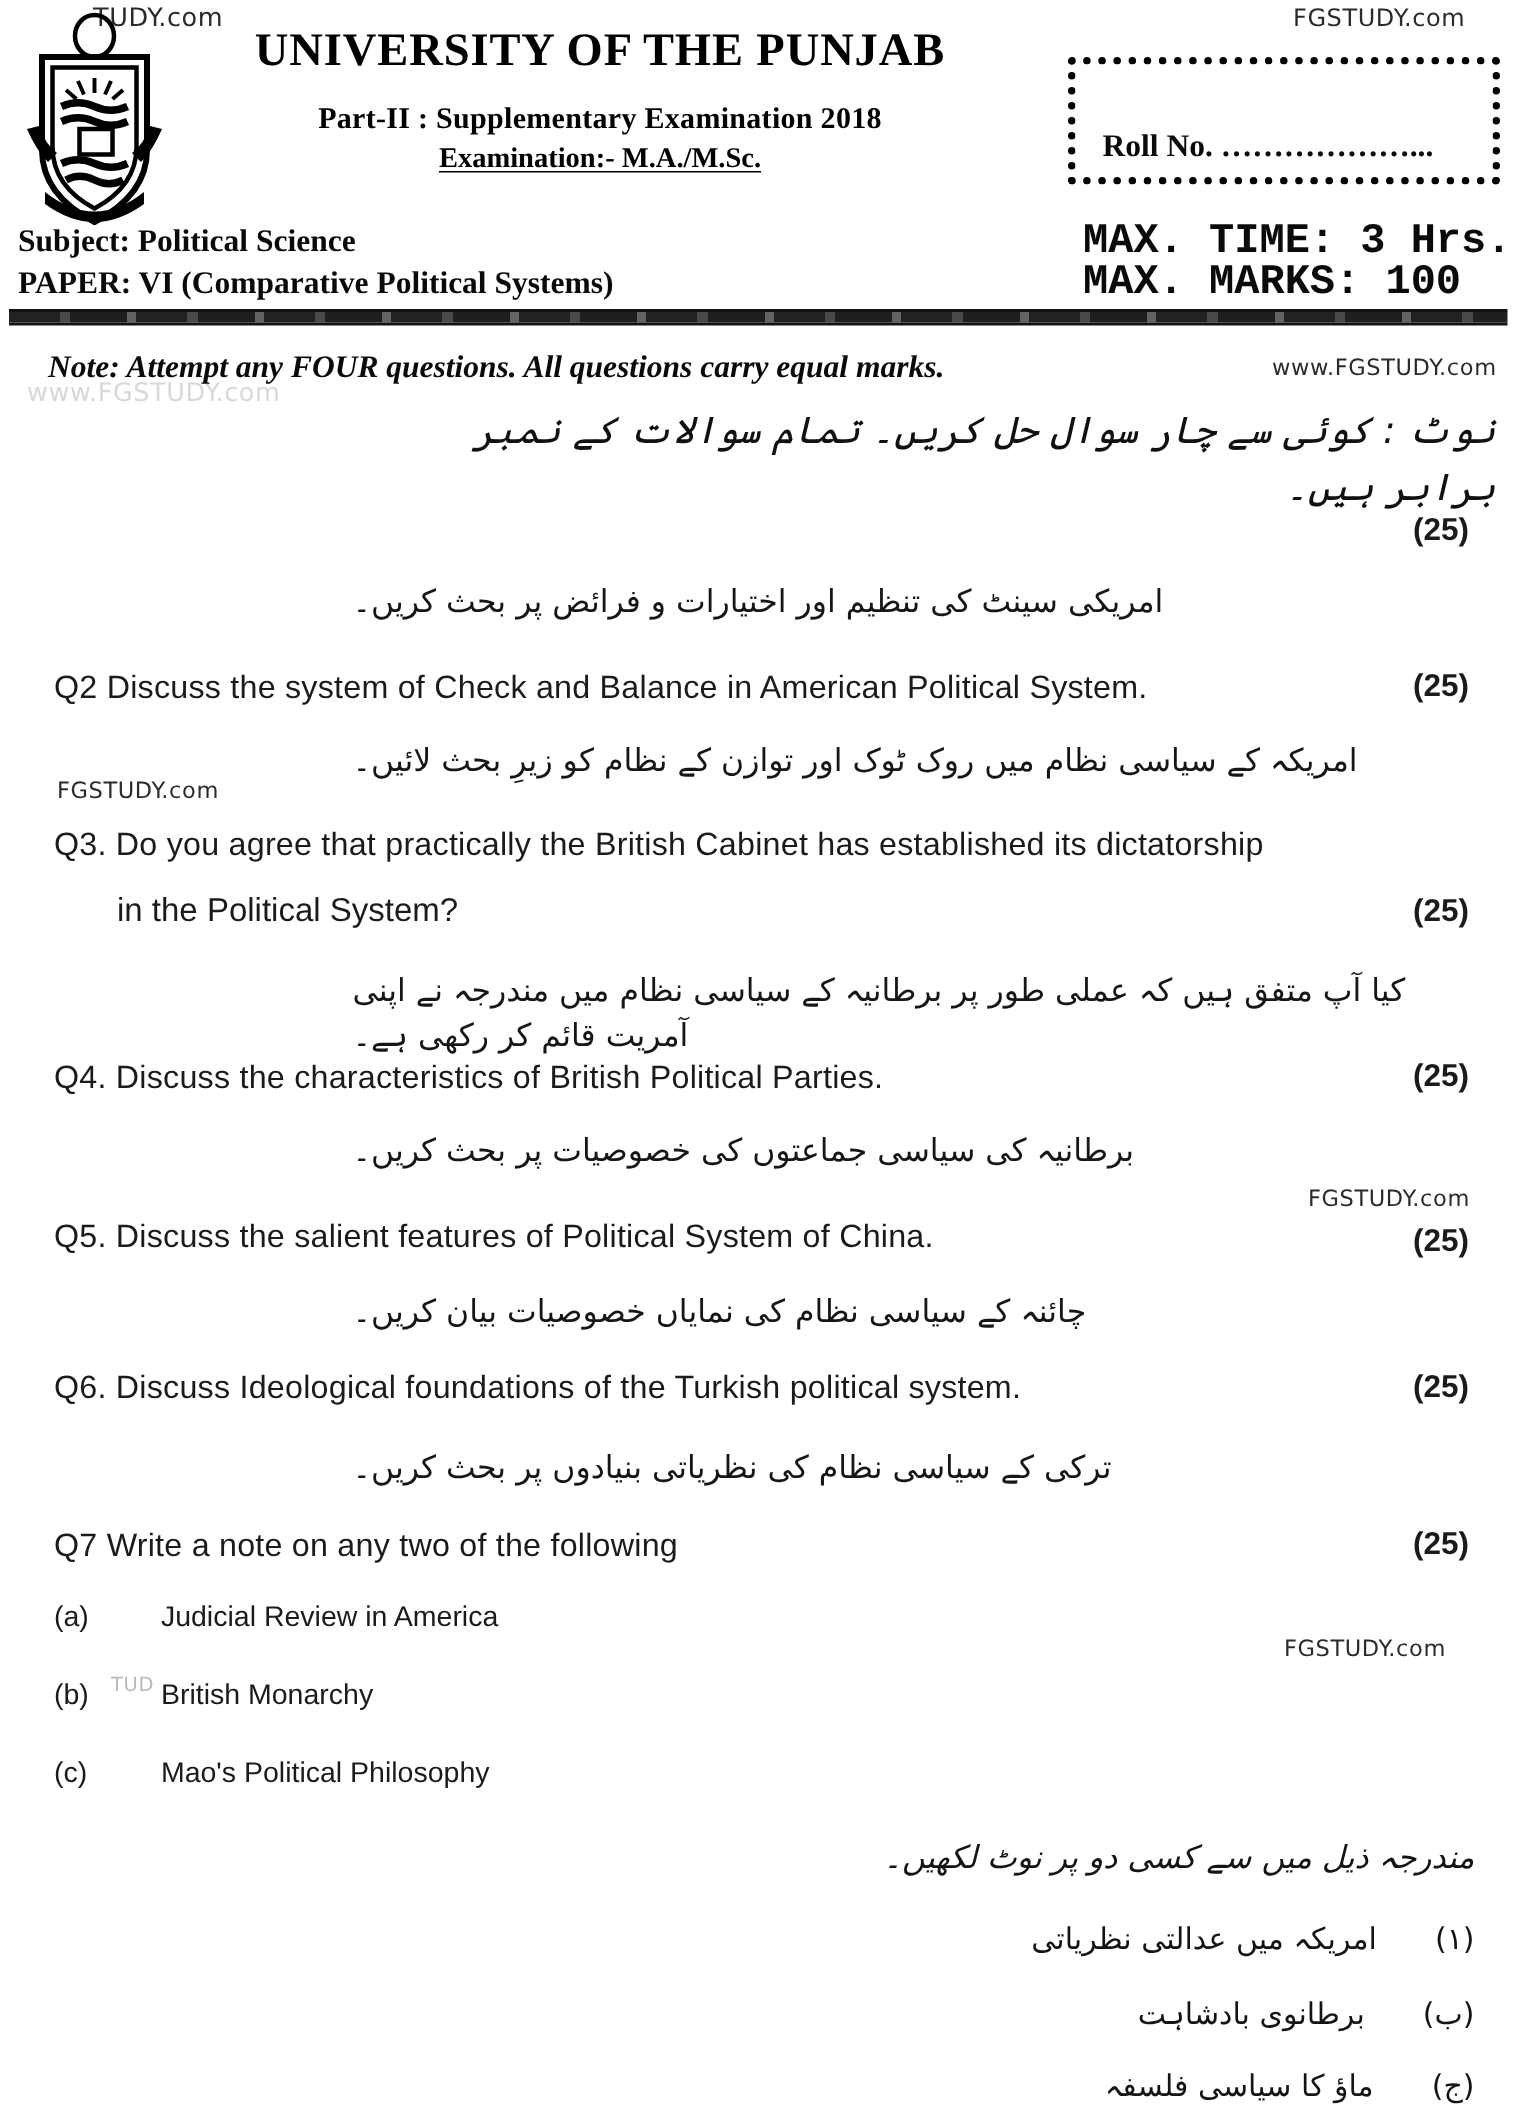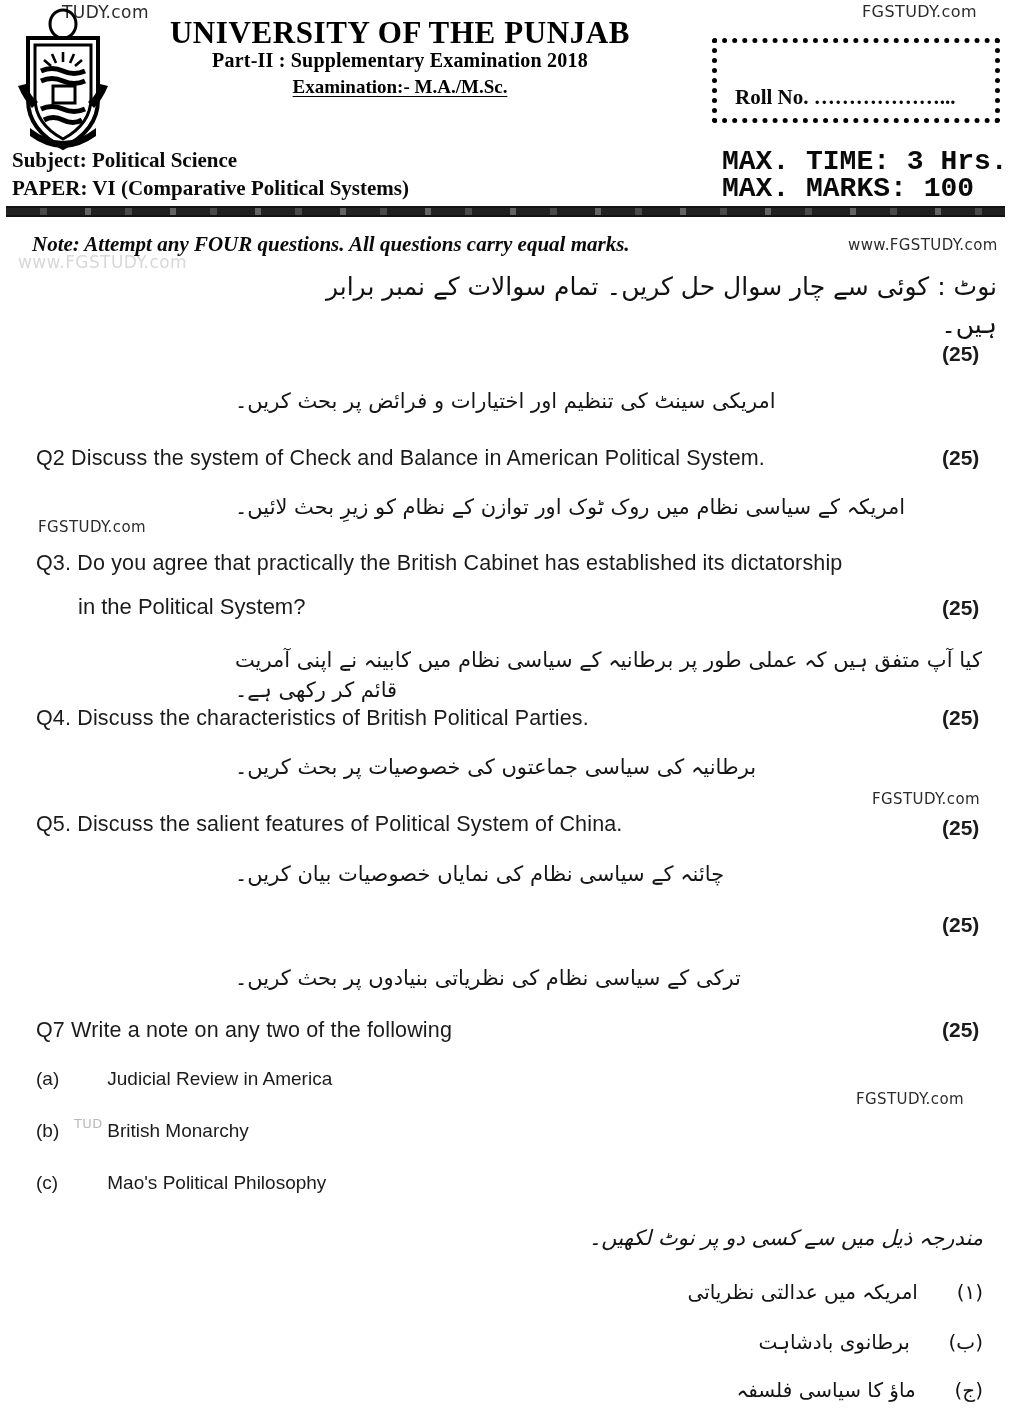--- a/index.html
+++ b/index.html
@@ -48,21 +48,21 @@
     font-size: 31px;
     font-weight: bold;
     letter-spacing: .6px;
     line-height: 1.08;
     white-space: nowrap;
     margin-top: 12px;
   }
   .exam-line {
     font-size: 20px;
     font-weight: bold;
-    margin-top: 0;
+    margin-top: 19px;
     letter-spacing: .2px;
   }
   .exam-sub {
     font-size: 19px;
     font-weight: bold;
     margin-top: 4px;
     text-decoration: underline;
     text-underline-offset: 3px;
     display: inline-block;
   }
@@ -136,20 +136,21 @@
   .note-ur {
     position: absolute;
     right: 14px; top: 268px;
     width: 700px;
     text-align: right;
     direction: rtl;
     font-family: "DejaVu Sans", sans-serif;
     font-size: 25px;
     line-height: 1.5;
     color: #111;
+    font-style: italic;
   }
 
   
   .q {
     position: absolute;
     left: 36px;
     font-size: 21.5px;
     color: #1b1b1b;
     letter-spacing: .15px;
     white-space: nowrap;
@@ -272,36 +273,40 @@
   </div>
   <div class="marks" style="left:942px; top:446px;">(25)</div>
   <div class="ur" style="top:492px;">امریکہ کے سیاسی نظام میں روک ٹوک اور توازن کے نظام کو زیرِ بحث لائیں۔</div>
 
   <div class="q" style="top:551px;">
     <span>Q3.</span>
     <span>Do you agree that practically the British Cabinet has established its dictatorship</span>
   </div>
   <div class="q-cont" style="top:594px;">in the Political System?</div>
   <div class="marks" style="left:942px; top:596px;">(25)</div>
-  <div class="ur" style="top:645px;">کیا آپ متفق ہیں کہ عملی طور پر برطانیہ کے سیاسی نظام میں کابینہ نے اپنی آمریت قائم کر رکھی ہے۔</div>
+  <div class="ur" style="top:645px;">کیا آپ متفق ہیں کہ عملی طور پر برطانیہ کے سیاسی نظام میں مندرجہ نے اپنی آمریت قائم کر رکھی ہے۔</div>
 
   <div class="q" style="top:706px;">
     <span>Q4.</span>
     <span>Discuss the characteristics of British Political Parties.</span>
   </div>
   <div class="marks" style="left:942px; top:706px;">(25)</div>
   <div class="ur" style="top:752px;">برطانیہ کی سیاسی جماعتوں کی خصوصیات پر بحث کریں۔</div>
 
   <div class="q" style="top:812px;">
     <span>Q5.</span>
     <span>Discuss the salient features of Political System of China.</span>
   </div>
   <div class="marks" style="left:942px; top:816px;">(25)</div>
   <div class="ur" style="top:859px;">چائنہ کے سیاسی نظام کی نمایاں خصوصیات بیان کریں۔</div>
 
+  <div class="q" style="top:913px;">
+    <span>Q6.</span>
+    <span>Discuss Ideological foundations of the Turkish political system.</span>
+  </div>
   <div class="marks" style="left:942px; top:913px;">(25)</div>
   <div class="ur" style="top:963px;">ترکی کے سیاسی نظام کی نظریاتی بنیادوں پر بحث کریں۔</div>
 
   <div class="q" style="top:1018px;">
     <span>Q7</span>
     <span>Write a note on any two of the following</span>
   </div>
   <div class="marks" style="left:942px; top:1018px;">(25)</div>
 
   <div class="sub-item" style="top:1068px;">

